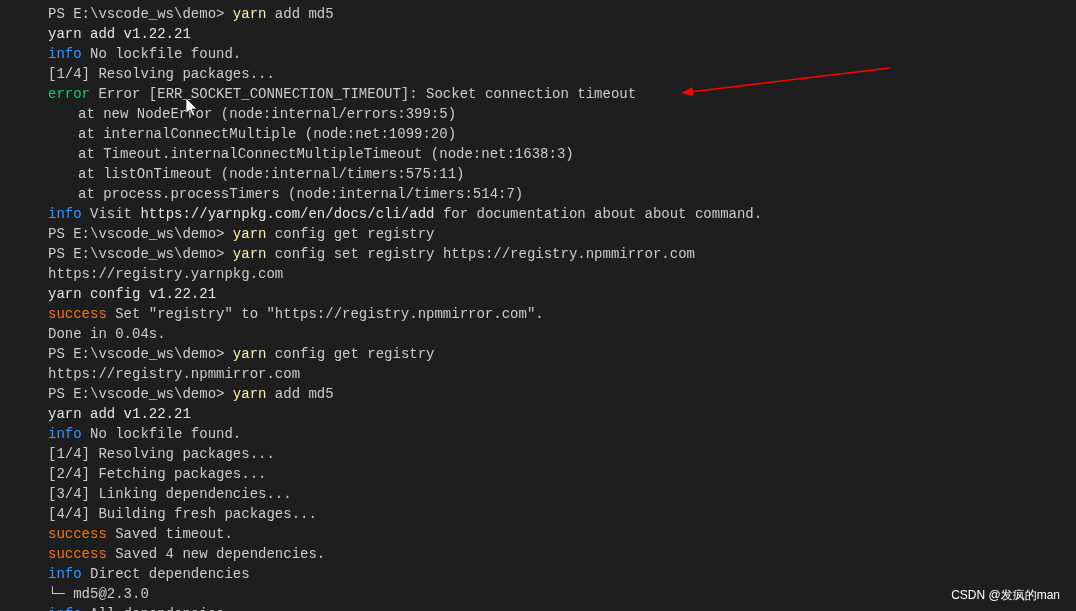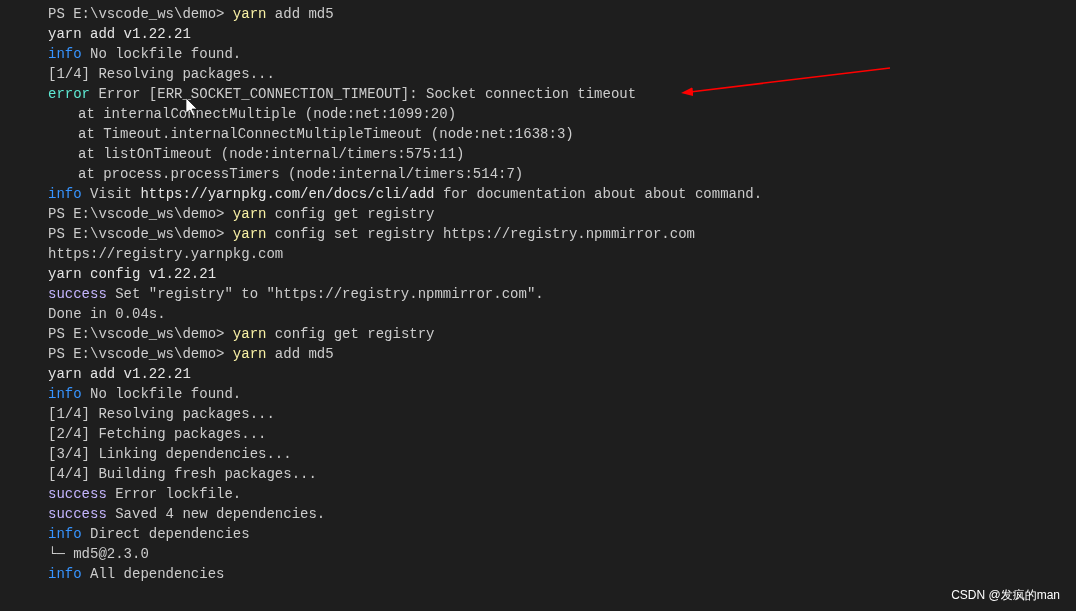--- a/index.html
+++ b/index.html
@@ -17,22 +17,22 @@
     }
     .terminal {
       padding-left: 48px;
       padding-right: 10px;
     }
     .line { white-space: pre; }
     .prompt { color: #cccccc; }
     .cmd-word { color: #f9f1a5; }
     .bold { font-weight: normal; color: #e5e5e5; }
     .info { color: #3794ff; }
-    .error { color: #5eead4; }
-    .success { color: #c4b5fd; }
+    .error { color: #22c55e; }
+    .success { color: #f97316; }
     .indent { padding-left: 30px; }
     .arrow {
       position: absolute;
       top: 56px;
       left: 680px;
       pointer-events: none;
     }
     .cursor {
       position: absolute;
       top: 98px;
@@ -51,40 +51,42 @@
   </style>
 </head>
 <body>
 
 <div class="terminal" id="term">
     <div class="line"><span class="prompt">PS E:\vscode_ws\demo&gt; </span><span class="cmd-word">yarn </span><span>add md5</span></div>
     <div class="line"><span class="bold">yarn add v1.22.21</span></div>
     <div class="line"><span class="info">info</span><span> No lockfile found.</span></div>
     <div class="line"><span>[1/4] Resolving packages...</span></div>
     <div class="line"><span class="error">error</span><span> Error [ERR_SOCKET_CONNECTION_TIMEOUT]: Socket connection timeout</span></div>
+    <div class="line indent"><span>at new NodeError (node:internal/errors:399:5)</span></div>
     <div class="line indent"><span>at internalConnectMultiple (node:net:1099:20)</span></div>
     <div class="line indent"><span>at Timeout.internalConnectMultipleTimeout (node:net:1638:3)</span></div>
     <div class="line indent"><span>at listOnTimeout (node:internal/timers:575:11)</span></div>
     <div class="line indent"><span>at process.processTimers (node:internal/timers:514:7)</span></div>
     <div class="line"><span class="info">info</span><span> Visit </span><span class="bold">https://yarnpkg.com/en/docs/cli/add</span><span> for documentation about about command.</span></div>
     <div class="line"><span class="prompt">PS E:\vscode_ws\demo&gt; </span><span class="cmd-word">yarn </span><span>config get registry</span></div>
     <div class="line"><span class="prompt">PS E:\vscode_ws\demo&gt; </span><span class="cmd-word">yarn </span><span>config set registry https://registry.npmmirror.com</span></div>
     <div class="line"><span>https://registry.yarnpkg.com</span></div>
     <div class="line"><span class="bold">yarn config v1.22.21</span></div>
     <div class="line"><span class="success">success</span><span> Set "registry" to "https://registry.npmmirror.com".</span></div>
     <div class="line"><span>Done in 0.04s.</span></div>
     <div class="line"><span class="prompt">PS E:\vscode_ws\demo&gt; </span><span class="cmd-word">yarn </span><span>config get registry</span></div>
+    <div class="line"><span>https://registry.npmmirror.com</span></div>
     <div class="line"><span class="prompt">PS E:\vscode_ws\demo&gt; </span><span class="cmd-word">yarn </span><span>add md5</span></div>
     <div class="line"><span class="bold">yarn add v1.22.21</span></div>
     <div class="line"><span class="info">info</span><span> No lockfile found.</span></div>
     <div class="line"><span>[1/4] Resolving packages...</span></div>
     <div class="line"><span>[2/4] Fetching packages...</span></div>
     <div class="line"><span>[3/4] Linking dependencies...</span></div>
     <div class="line"><span>[4/4] Building fresh packages...</span></div>
-    <div class="line"><span class="success">success</span><span> Error lockfile.</span></div>
+    <div class="line"><span class="success">success</span><span> Saved timeout.</span></div>
     <div class="line"><span class="success">success</span><span> Saved 4 new dependencies.</span></div>
     <div class="line"><span class="info">info</span><span> Direct dependencies</span></div>
     <div class="line"><span>└─ md5@2.3.0</span></div>
     <div class="line"><span class="info">info</span><span> All dependencies</span></div>
   </div>
 
 <svg class="arrow" width="220" height="50">
   <defs>
     <marker id="ah" markerWidth="10" markerHeight="10" refX="2" refY="3" orient="auto">
       <path d="M0,0 L0,6 L8,3 z" fill="#ff0000"></path>

